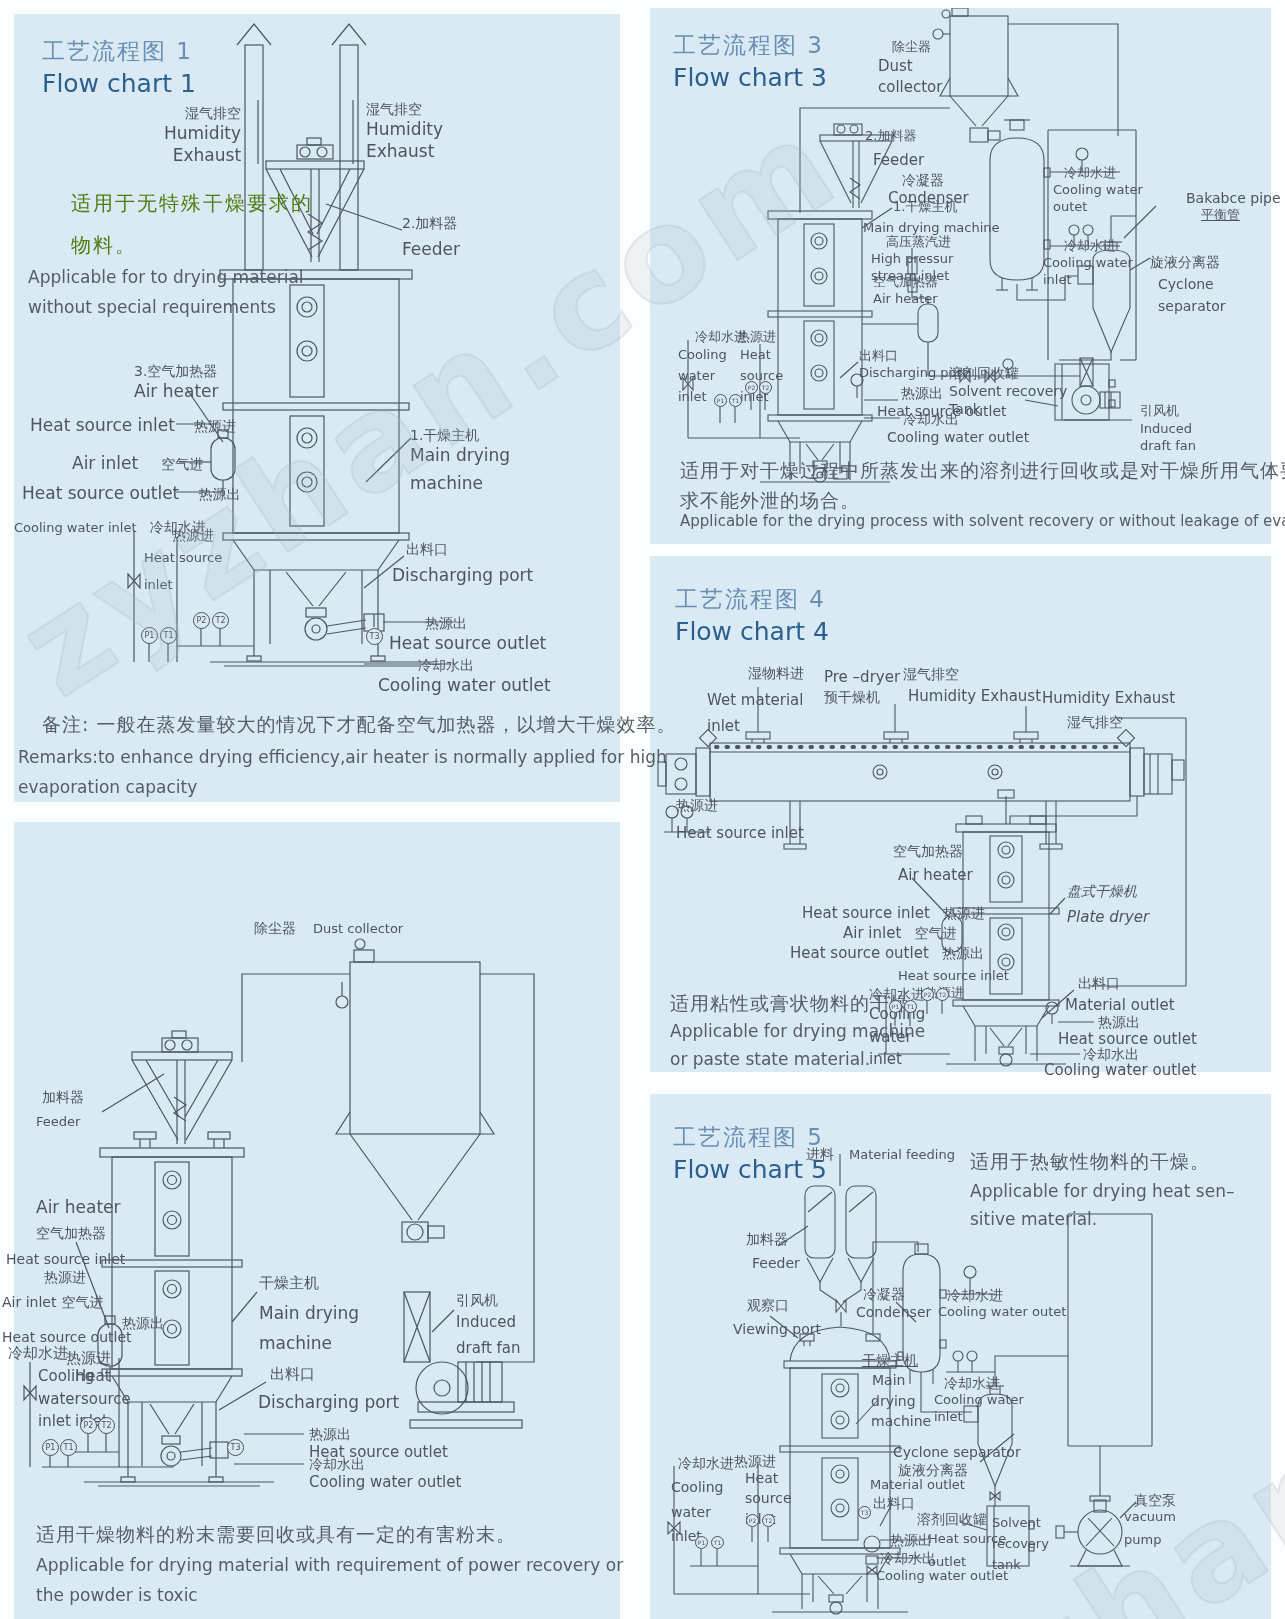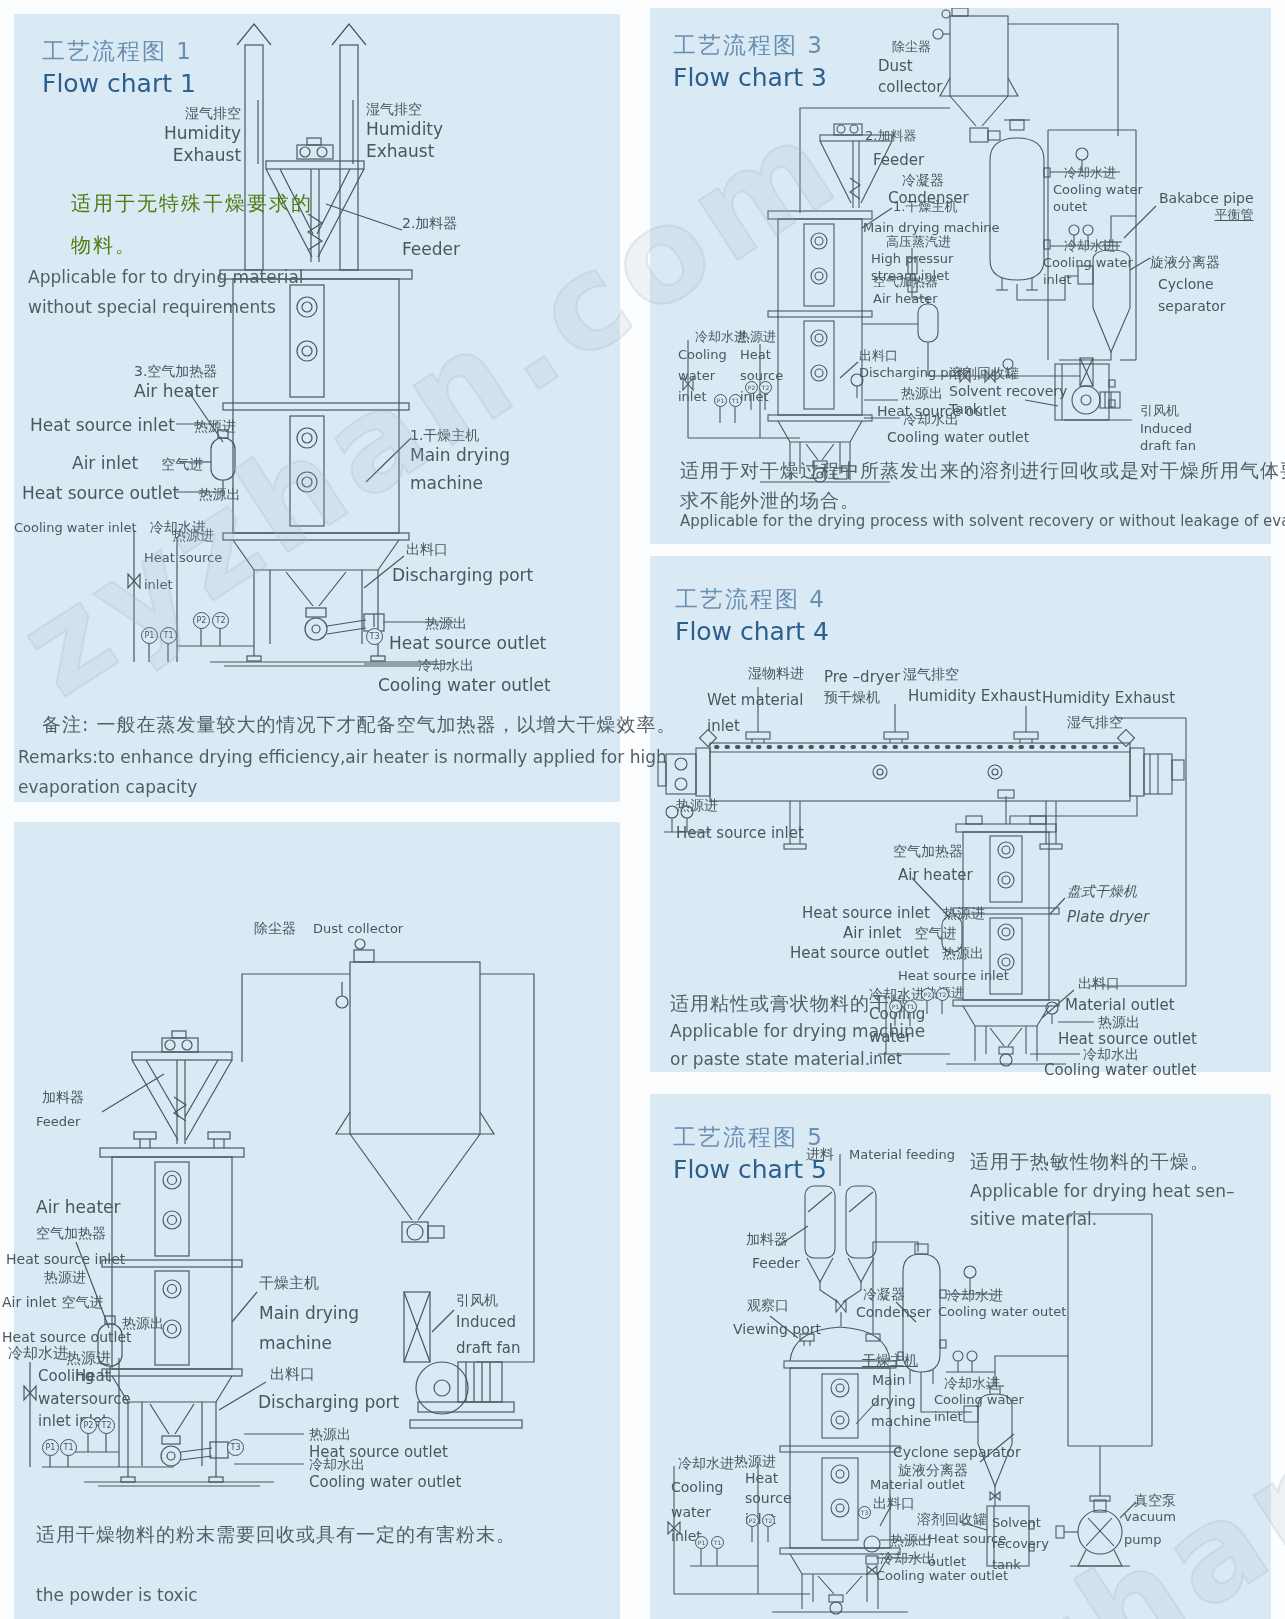--- a/index.html
+++ b/index.html
@@ -340,20 +340,21 @@
     <div class="lbl" style="left:295px;top:633px;">
       <span class="f14">冷却水出</span>
       <span class="f15">Cooling water outlet</span>
     </div>
     <div class="gauge" style="left:28px;top:617px;">P1</div>
     <div class="gauge" style="left:46px;top:617px;">T1</div>
     <div class="gauge" style="left:66px;top:595px;">P2</div>
     <div class="gauge" style="left:84px;top:595px;">T2</div>
     <div class="gauge" style="left:213px;top:617px;">T3</div>
     <div class="lbl d19" style="left:22px;top:700px;">适用干燥物料的粉末需要回收或具有一定的有害粉末。</div>
+    <div class="lbl d17" style="left:22px;top:732px;">Applicable for drying material with requirement of power recovery or</div>
     <div class="lbl d17" style="left:22px;top:762px;">the powder is toxic</div>
   </section>
 
   <section class="panel" style="left:650px;top:8px;width:621px;height:536px;">
     <svg class="art" width="621" height="536" viewBox="0 0 621 536">
       <g fill="none" stroke="#4a5761" stroke-width="1.1">
         <rect x="300" y="8" width="58" height="80"></rect>
         <rect x="302" y="0" width="16" height="8"></rect>
           <circle cx="296" cy="6" r="4"></circle>
         <circle cx="288" cy="26" r="5"></circle>
@@ -498,21 +499,21 @@
     </div>
     <div class="lbl" style="left:252px;top:163px;">
       <span class="f14">冷凝器</span>
       <span class="f15" style="margin-left:-14px">Condenser</span>
     </div>
     <div class="lbl" style="left:403px;top:157px;">
       <span class="f13" style="margin-left:11px">冷却水进</span>
       <span class="f13">Cooling water</span>
       <span class="f13">outet</span>
     </div>
-    <div class="lbl" style="left:509px;top:181px;text-align:right;">
+    <div class="lbl" style="left:536px;top:181px;">
       <span class="f14">Bakabce pipe</span>
       <span class="f13" style="margin-left:15px;text-decoration:underline">平衡管</span>
     </div>
     <div class="lbl" style="left:393px;top:230px;">
       <span class="f13" style="margin-left:21px">冷却水进</span>
       <span class="f13">Cooling water</span>
       <span class="f13">inlet</span>
     </div>
     <div class="lbl" style="left:500px;top:245px;">
       <span class="f14">旋液分离器</span>

